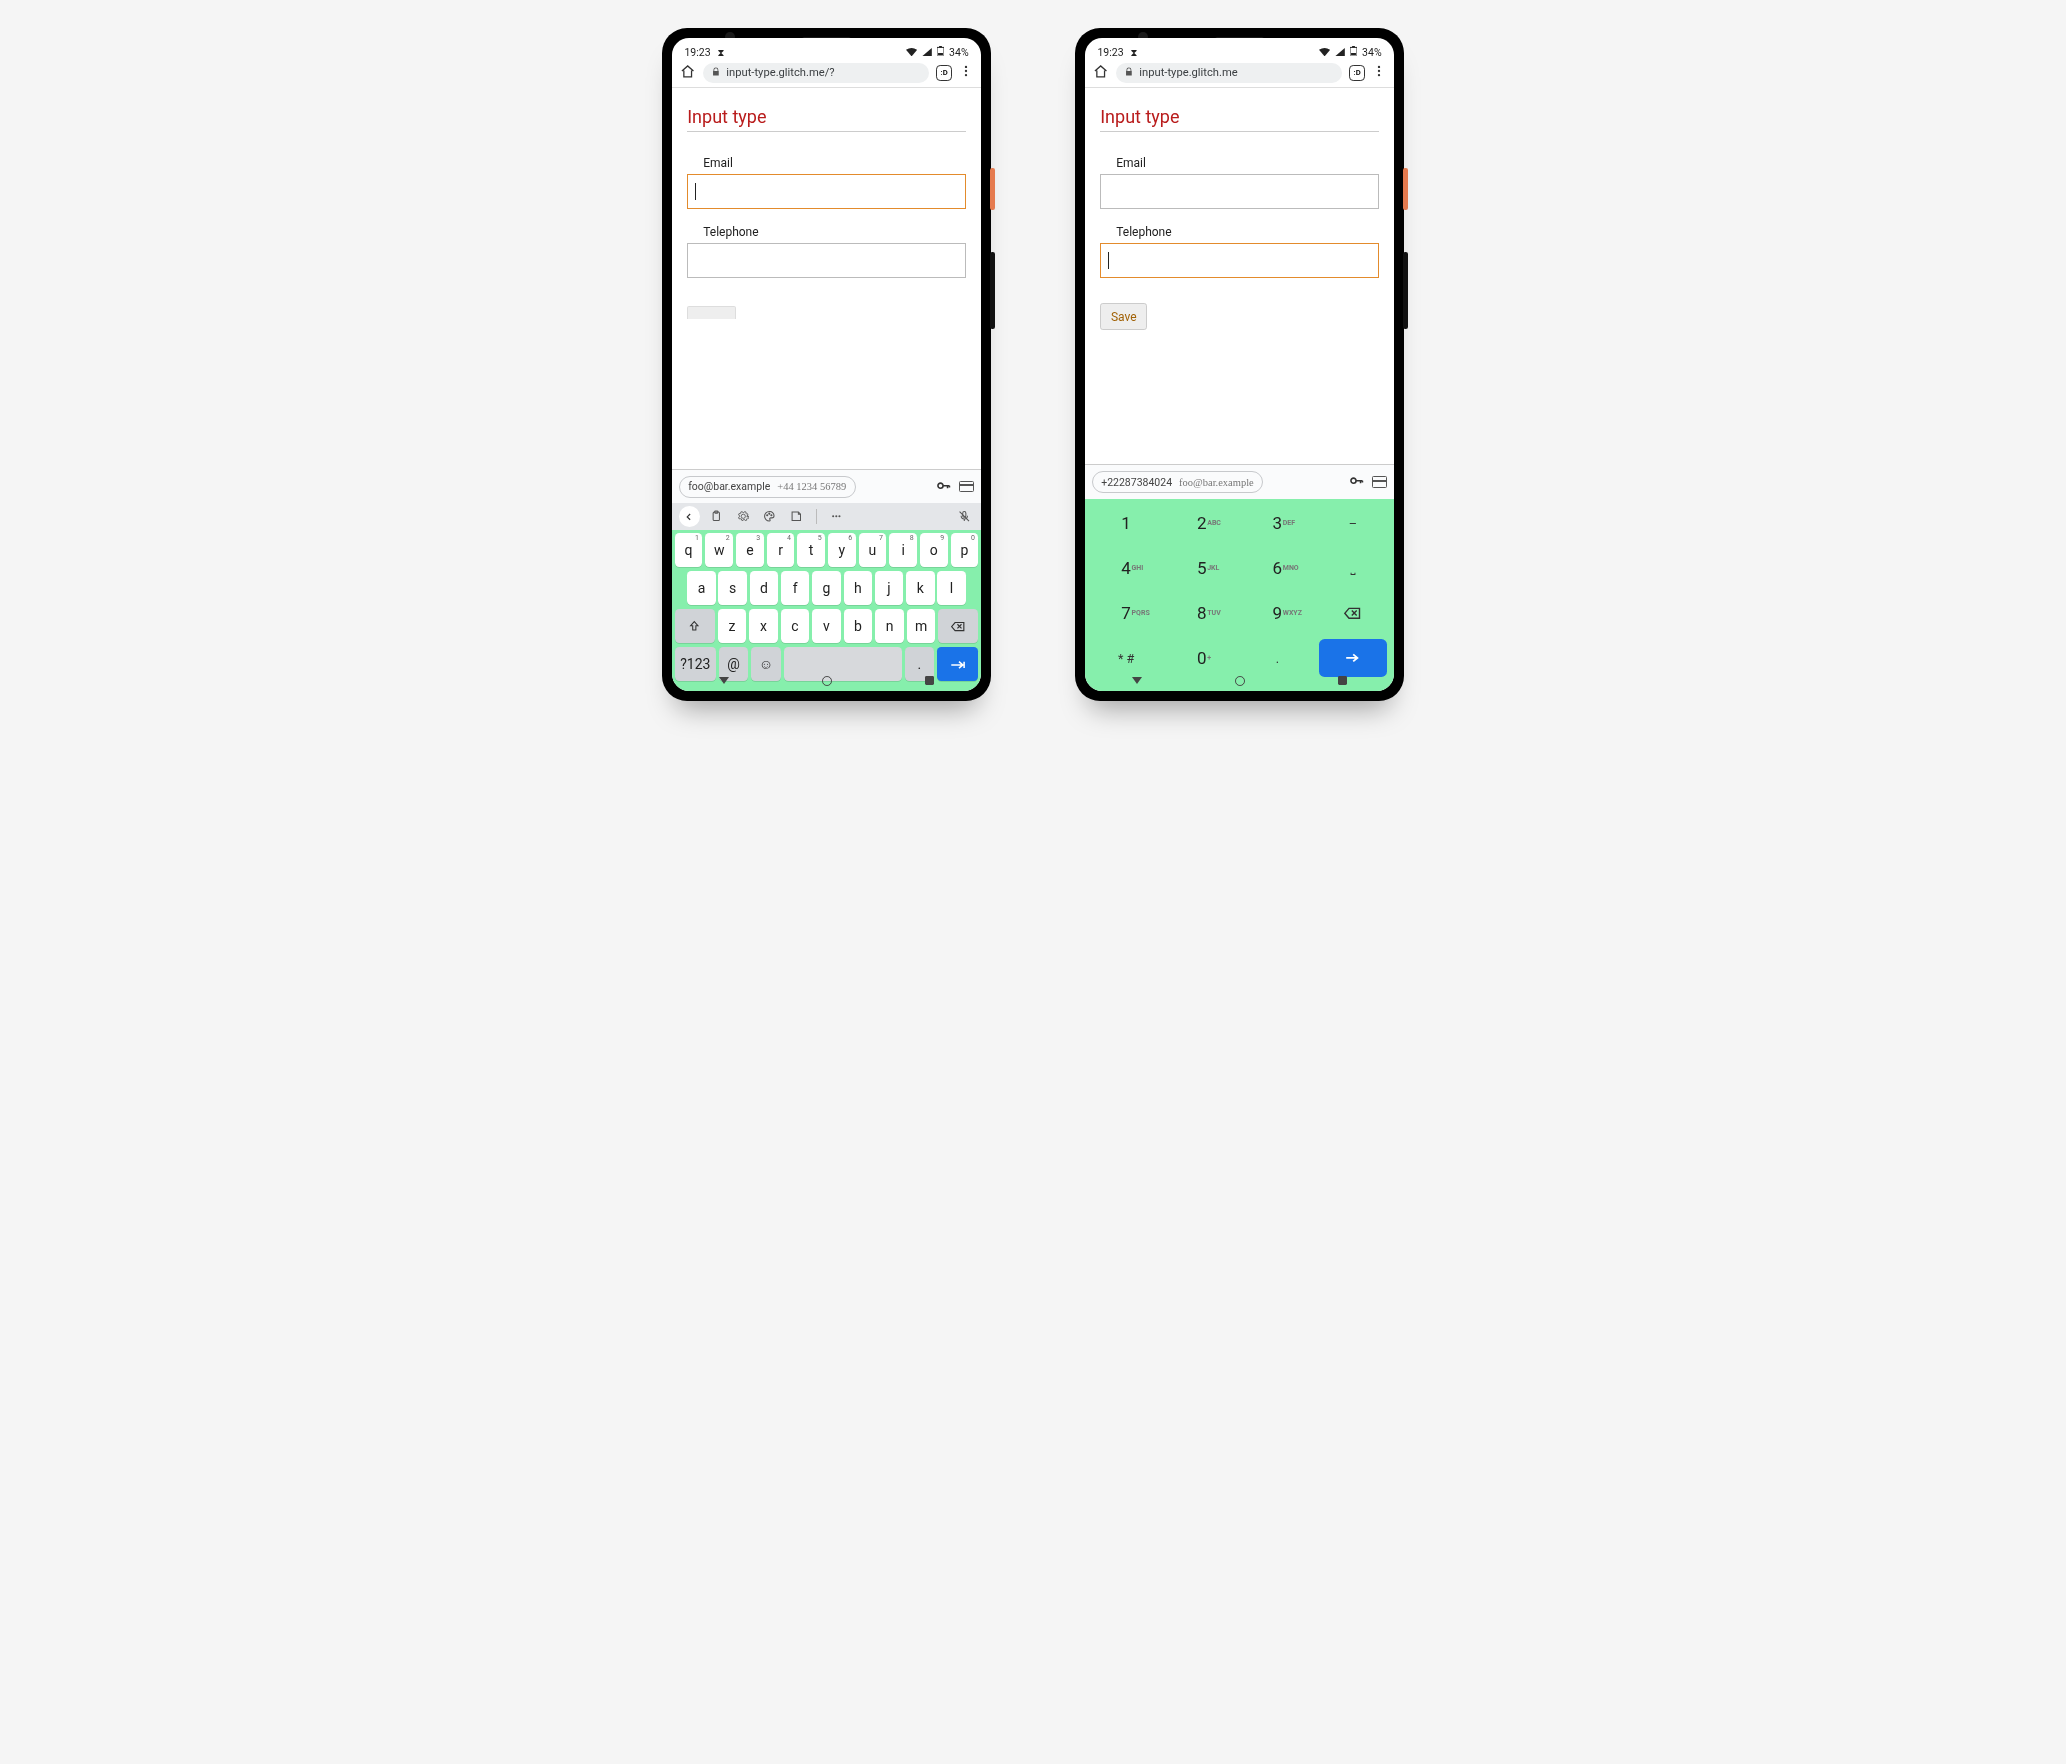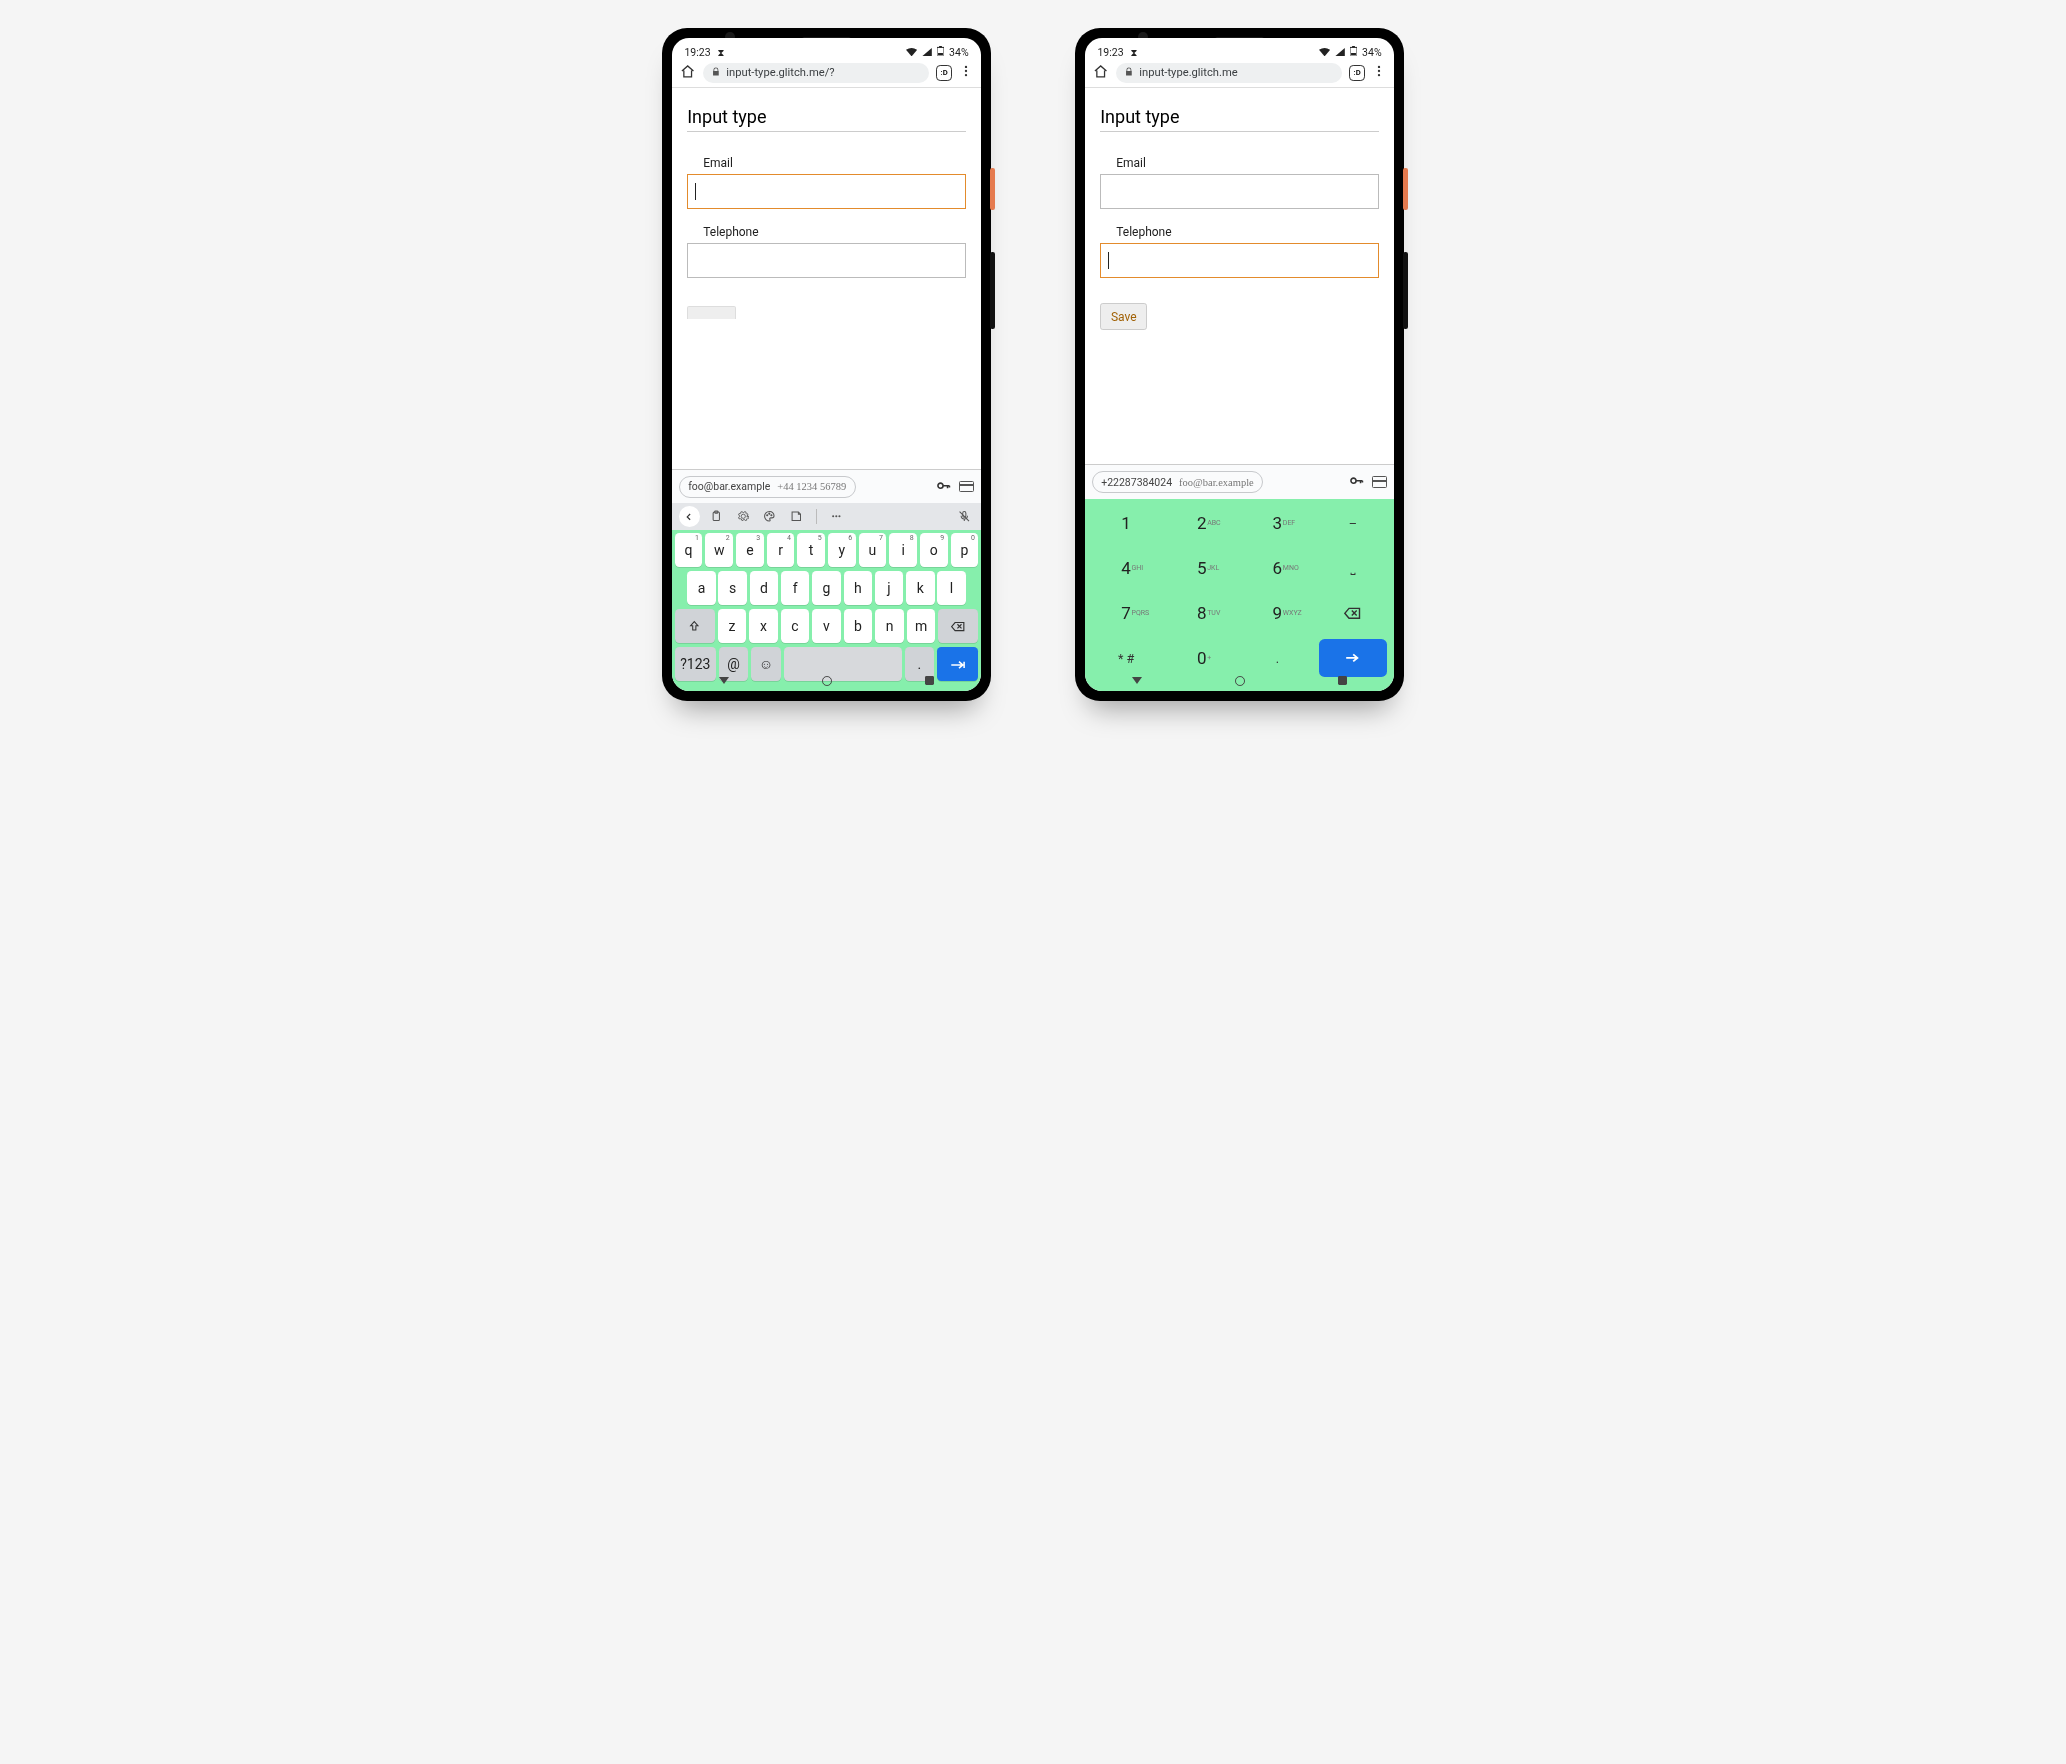--- a/index.html
+++ b/index.html
@@ -84,21 +84,21 @@
     overflow:hidden; white-space:nowrap;
   }
   .urlpill .lock svg {width:9.8px;height:9.8px;}
   .dino { width:15.4px;height:15.4px;border:1.1px solid #333;border-radius:4.2px;display:flex;align-items:center;justify-content:center;font-size:7.7px;font-weight:600;}
   .kebab svg{width:14px;height:14px;}
   .thin-divider{height:0.7px;background:#ddd;}
   .page {
     flex:1; overflow:hidden; padding:14px 15.4px 0;
   }
   .page h1{
-    font-size:18px; font-weight:400; color:#000000;
+    font-size:18px; font-weight:400; color:#b91c1c;
     border-bottom:0.7px solid #ccc; padding:4.2px 0 4.2px; margin-bottom:24px;
   }
   .field-label{ font-size:12px; color:#222; margin-bottom:4.2px;margin-left:16px;}
   .field {
     width:100%; height:35px; border:0.7px solid #bbb;
     padding:4.2px 7px; font-size:12.6px; margin-bottom:15.4px;
     display:flex; align-items:center;
   }
   .field.focused{ border:0.7px solid #e38b2c; }
   .cursor{
@@ -149,21 +149,21 @@
   .key.fn{background:#d0d3d7;}
   .key.wide{flex:1.4;}
   .key.enter{background:#1a73e8;color:#fff;}
   .spacebar{flex:4;background:#d7d9dc;}
   .numpad{padding:5.6px 7px 7px;}
   .nrow{display:flex;gap:7px;margin-bottom:7px;}
   .nkey{
     flex:1;height:38px;display:flex;align-items:center;justify-content:center;
     font-size:17px;color:#222;position:relative;border-radius:4.2px;
   }
-  .nkey .lab{position:absolute;font-size:7px;color:#777;left:58%;}
+  .nkey .lab{position:absolute;font-size:7px;color:#777;left:58%;font-weight:bold;}
   .nkey.sysk{font-size:12.6px;color:#333;}
   .navbar{
     position:absolute;bottom:1.4px;left:0;right:0;height:18px;
     display:flex;justify-content:space-around;align-items:center;
   }
   .nav-tri{width:0;height:0;border-left:5.6px solid transparent;border-right:5.6px solid transparent;border-top:7px solid #444;}
   .nav-circ{width:9.8px;height:9.8px;border:1.4px solid #444;border-radius:50%;}
   .nav-sq{width:9px;height:9px;background:#444;border-radius:1.4px;}
 </style>
 </head>

